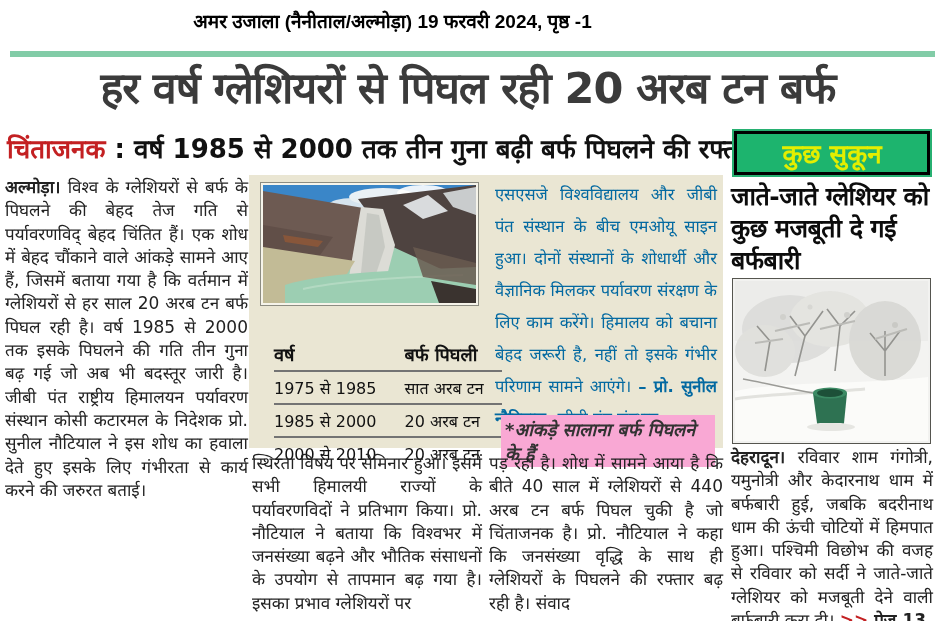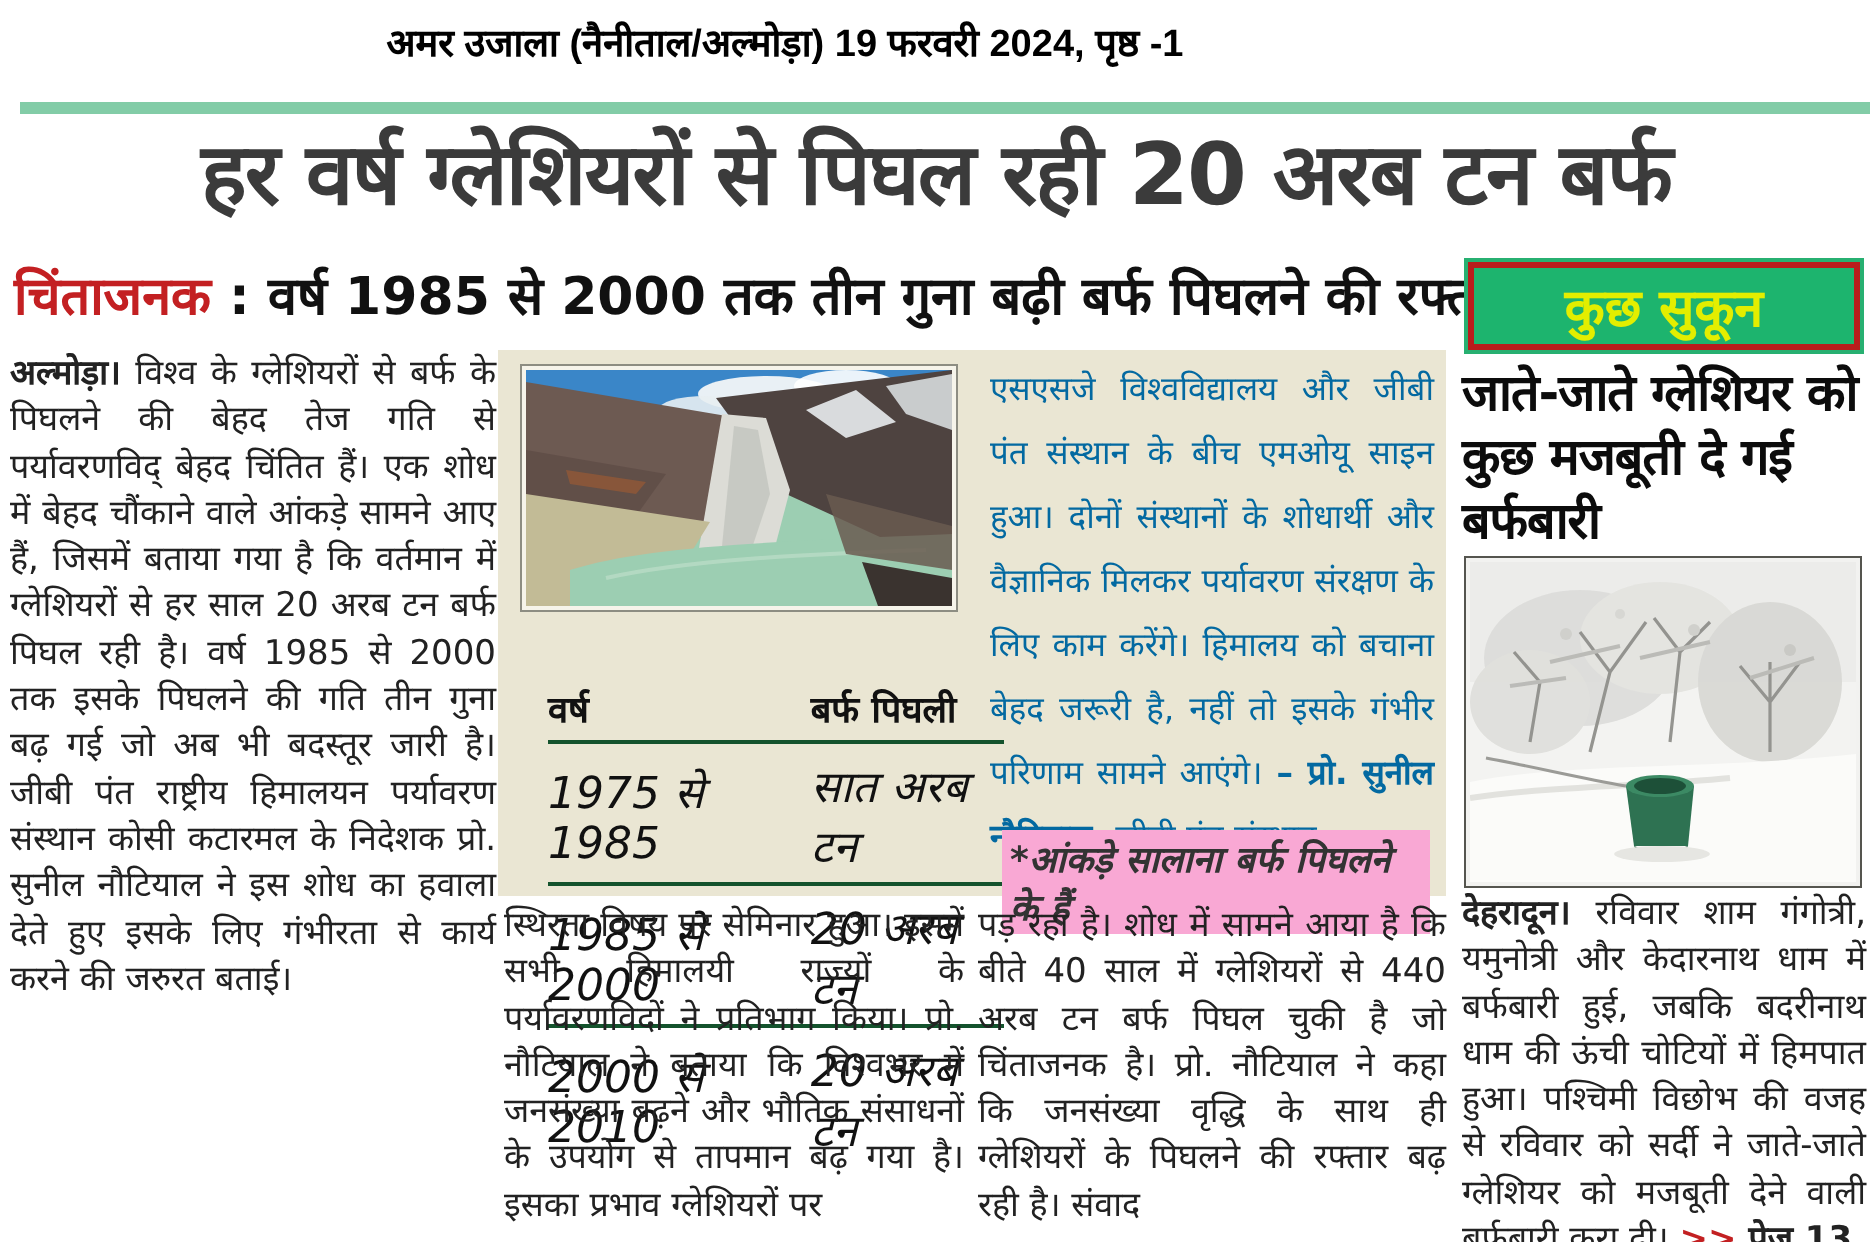--- a/index.html
+++ b/index.html
@@ -26,21 +26,21 @@
   }
 
   .subhead{
     top:129px;left:7px;width:720px;font-size:26px;font-weight:bold;
     line-height:40px;white-space:nowrap;color:#111;
   }
   .subhead .red{color:#c32022;}
 
   .badge{
     top:131px;left:734px;width:190px;height:38px;
-    background:#1db46e;border:3px solid #b91c1c;box-shadow:0 0 0 2px #27b071;
+    background:#1db46e;border:3px solid #000000;box-shadow:0 0 0 2px #27b071;
     display:flex;align-items:center;justify-content:center;
     font-size:26px;font-weight:bold;color:#e3ee00;
   }
 
   
   .bodytext{
     font-size:17px;line-height:23.3px;text-align:justify;color:#222;
   }
   .bodytext p{margin:0;}
   .lead{font-weight:bold;}
@@ -63,21 +63,21 @@
     letter-spacing:-0.5px;
   }
   .melt-table{
     position:absolute;left:10px;top:166px;width:228px;border-collapse:collapse;
     font-size:19px;color:#111;margin-left:15px;
   }
   .melt-table th{
     text-align:left;font-weight:bold;padding:1px 0 4px 0;font-size:18px;
   }
   .melt-table td{
-    border-top:2px solid #14532d;padding:5px 0 4px 0;font-size:22px;font-style:italic;
+    border-top:2px solid #737373;padding:5px 0 4px 0;font-size:16px;
   }
   .melt-table .c2{padding-left:6px;}
 
   .mou{position:absolute;left:246px;top:4px;width:222px;}
   .mou h2{
     margin:0 0 5px 0;font-size:24.5px;line-height:29px;font-weight:bold;
     color:#0d0d0d;text-align:center;letter-spacing:-0.5px;
   }
   .mou .mou-body{
     font-size:16.5px;line-height:32px;text-align:justify;color:#0369a1;margin:0;

